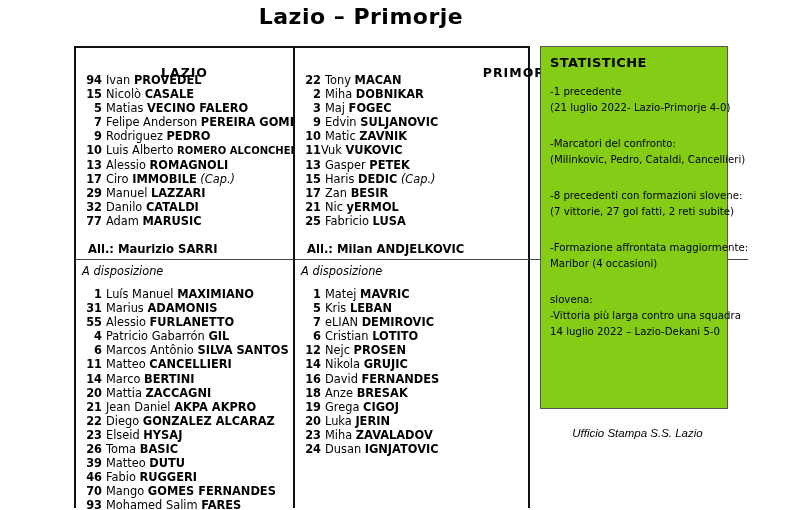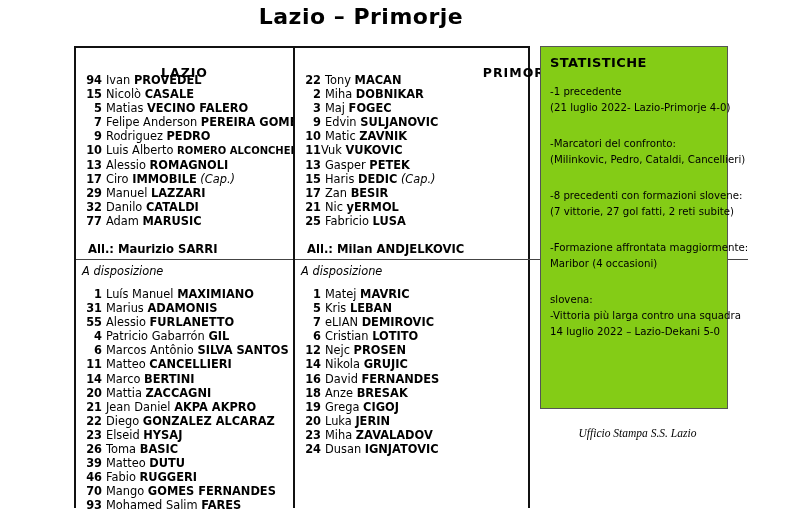--- a/index.html
+++ b/index.html
@@ -140,21 +140,21 @@
     line-height: 16px;
     white-space: nowrap;
   }
 
   #footer-credit {
     position: absolute;
     left: 540px;
     top: 427px;
     width: 195px;
     text-align: center;
-    font-family: Liberation Serif, serif;
+    font-family: Liberation Sans, sans-serif;
     font-style: italic;
     font-size: 11.5px;
   }
 </style>
 </head>
 <body>
 
 <div id="page-title">Lazio – Primorje</div>
 
 <div id="lineup-table">

